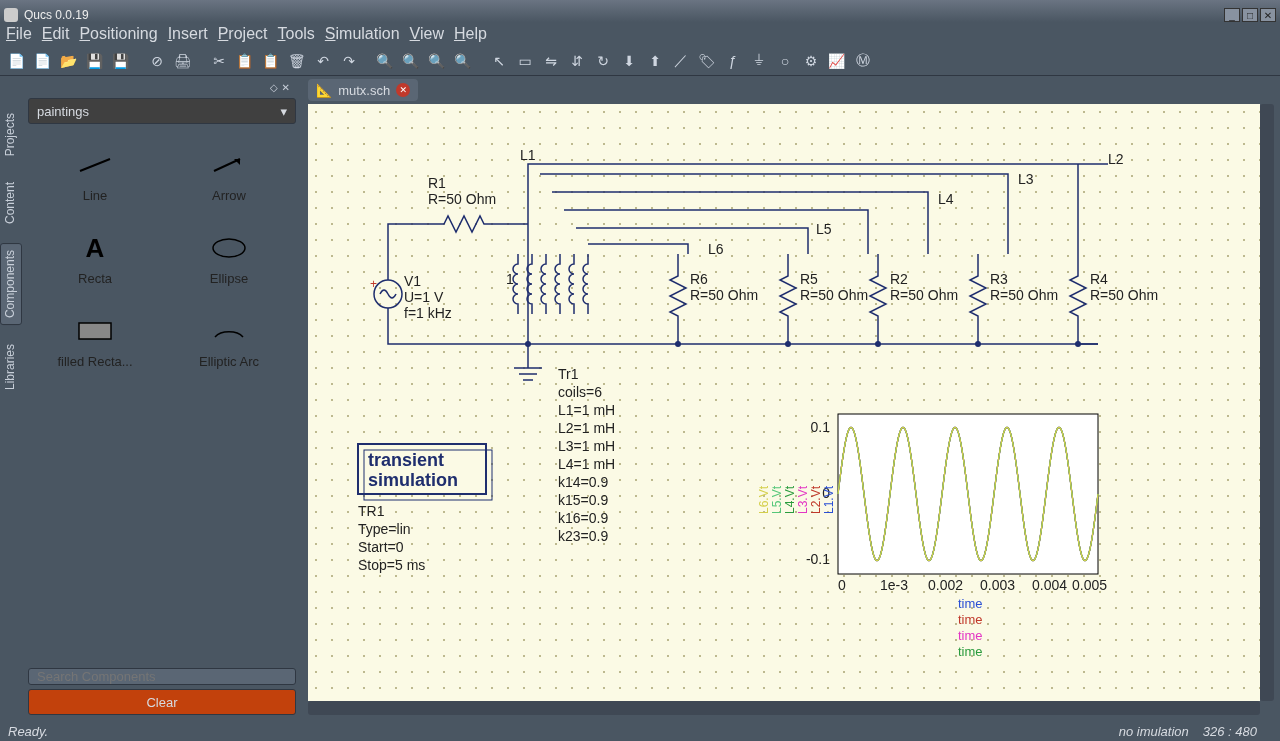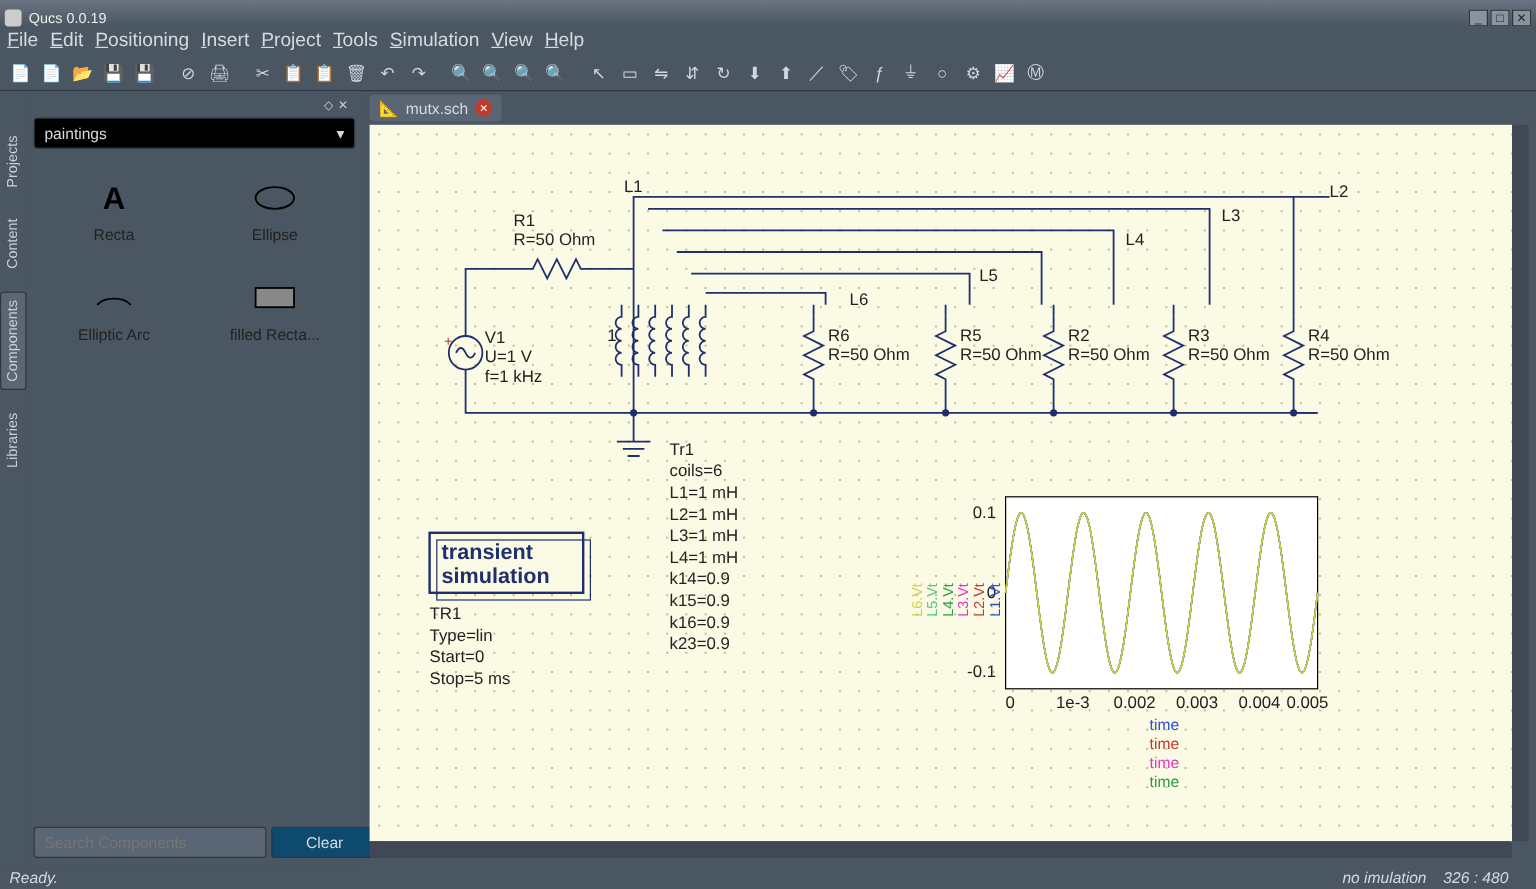--- a/index.html
+++ b/index.html
@@ -12,30 +12,30 @@
 .menubar span u { text-decoration: underline; }
 .toolbar { height: 30px; display: flex; align-items: center; padding: 0 6px; gap: 4px; border-bottom: 1px solid #2f3742; }
 .tbtn { width: 22px; height: 22px; display: flex; align-items: center; justify-content: center; font-size: 14px; color: #cfd6e0; border-radius: 3px; }
 .tbtn.sep { width: 6px; }
 .main { position: absolute; top: 76px; left: 0; right: 0; bottom: 20px; display: flex; }
 .side-tabs { width: 22px; background: #4a5662; display: flex; flex-direction: column; padding-top: 30px; gap: 12px; }
 .side-tab { writing-mode: vertical-rl; transform: rotate(180deg); font-size: 12px; padding: 6px 2px; color: #c8cfd9; cursor: pointer; border: 1px solid transparent; border-radius: 3px; }
 .side-tab.active { background: #5a6674; border: 1px solid #2f3742; }
 .sidepanel { width: 280px; background: #4a5662; padding: 6px; display: flex; flex-direction: column; }
 .panel-head { height: 16px; display: flex; justify-content: flex-end; gap: 4px; font-size: 10px; color: #c8cfd9; padding-right: 6px; }
-.dropdown { height: 26px; background: #000000; border: 1px solid #2f3742; border-radius: 3px; display: flex; align-items: center; padding: 0 8px; color: #d6dae0; font-size: 13px; margin-bottom: 8px; position: relative; }
+.dropdown { height: 26px; background: #404040; border: 1px solid #2f3742; border-radius: 3px; display: flex; align-items: center; padding: 0 8px; color: #d6dae0; font-size: 13px; margin-bottom: 8px; position: relative; }
 .dropdown::after { content: "▾"; position: absolute; right: 8px; }
 .palette { flex: 1; overflow: auto; padding-top: 6px; }
 .prow { display: flex; }
 .pitem { width: 50%; display: flex; flex-direction: column; align-items: center; padding: 12px 0 18px; color: #222; }
 .pitem-label { color: #222; font-size: 13px; margin-top: 8px; }
 .picon { width: 40px; height: 30px; display: flex; align-items: center; justify-content: center; }
-.searchrow { display: flex; gap: 4px; }
+.searchrow { display: flex; gap: 4px; flex-direction: column; }
 .searchrow input { flex: 1; height: 26px; background: #5a6674; border: 1px solid #2f3742; border-radius: 3px; color: #aab2bf; padding: 0 8px; font-size: 13px; }
-.searchrow button { height: 26px; padding: 0 28px; background: #0c4a6e; border: 1px solid #2f3742; border-radius: 3px; color: #d6dae0; font-size: 13px; }
+.searchrow button { height: 26px; padding: 0 28px; background: #c2410c; border: 1px solid #2f3742; border-radius: 3px; color: #d6dae0; font-size: 13px; }
 .workarea { flex: 1; display: flex; flex-direction: column; }
 .doctabs { height: 28px; display: flex; align-items: center; padding: 0 6px; gap: 6px; }
 .doctab { height: 22px; background: #5a6674; border-radius: 4px; display: flex; align-items: center; padding: 0 8px; gap: 6px; font-size: 13px; }
 .doctab .close { width: 14px; height: 14px; background: #c0392b; color: #fff; border-radius: 7px; font-size: 9px; display: flex; align-items: center; justify-content: center; }
 .canvas-wrap { flex: 1; position: relative; padding: 0 6px 6px 6px; }
 .canvas { position: absolute; left: 6px; right: 20px; top: 0; bottom: 20px; background: #fbfae5; background-image: radial-gradient(#bdb98f 1px, transparent 1px); background-size: 16px 16px; overflow: hidden; }
 .vscroll { position: absolute; right: 6px; top: 0; bottom: 20px; width: 14px; background: #3f4854; border-radius: 3px; }
 .hscroll { position: absolute; left: 6px; right: 20px; bottom: 6px; height: 14px; background: #3f4854; border-radius: 3px; }
 .schem { font-family: sans-serif; font-size: 13px; color: #1f2e6e; }
 .schem .prop { fill: #222; font-size: 14px; }
@@ -120,20 +120,37 @@
   <div class="sidepanel">
     <div class="panel-head">
       <span>◇</span>
       <span>✕</span>
     </div>
     <div class="dropdown">
       <span>paintings</span>
     </div>
     <div class="palette">
       <div class="prow">
+        <div class="pitem">
+          <div class="picon">
+              <svg width="38" height="20">
+                <line x1="4" y1="16" x2="34" y2="4" stroke="#000" stroke-width="2"></line>
+              </svg>
+            </div>
+          <div class="pitem-label">Line</div>
+        </div>
+        <div class="pitem">
+          <div class="picon">
+              <svg width="38" height="20">
+                <line x1="4" y1="16" x2="30" y2="4" stroke="#000" stroke-width="2"></line>
+                <polygon points="30,4 24,4 30,10" fill="#000"></polygon>
+              </svg>
+            </div>
+          <div class="pitem-label">Arrow</div>
+        </div>
       </div>
       <div class="prow">
         <div class="pitem">
           <div class="picon" style="font-size:26px;font-weight:bold;color:#000;">A</div>
           <div class="pitem-label">Recta</div>
         </div>
         <div class="pitem">
           <div class="picon">
               <svg width="40" height="24">
                 <ellipse cx="20" cy="12" rx="16" ry="9" fill="none" stroke="#000" stroke-width="1.5"></ellipse>
@@ -141,32 +158,32 @@
             </div>
           <div class="pitem-label">Ellipse</div>
         </div>
       </div>
       <div class="prow">
       </div>
       <div class="prow">
         <div class="pitem">
           <div class="picon">
               <svg width="40" height="24">
+                <rect x="4" y="4" width="32" height="16" fill="#888" stroke="#000" stroke-width="1.5"></rect>
+              </svg>
+            </div>
+          <div class="pitem-label">filled Recta...</div>
+        </div>
+        <div class="pitem">
+          <div class="picon">
+              <svg width="40" height="24">
                 <path d="M6 18 A16 10 0 0 1 34 18" fill="none" stroke="#000" stroke-width="1.5"></path>
               </svg>
             </div>
           <div class="pitem-label">Elliptic Arc</div>
-        </div>
-        <div class="pitem">
-          <div class="picon">
-              <svg width="40" height="24">
-                <rect x="4" y="4" width="32" height="16" fill="#888" stroke="#000" stroke-width="1.5"></rect>
-              </svg>
-            </div>
-          <div class="pitem-label">filled Recta...</div>
         </div>
       </div>
     </div>
     <div class="searchrow">
       <input placeholder="Search Components" style="">
       <button>Clear</button>
     </div>
   </div>
 
   <div class="workarea">

